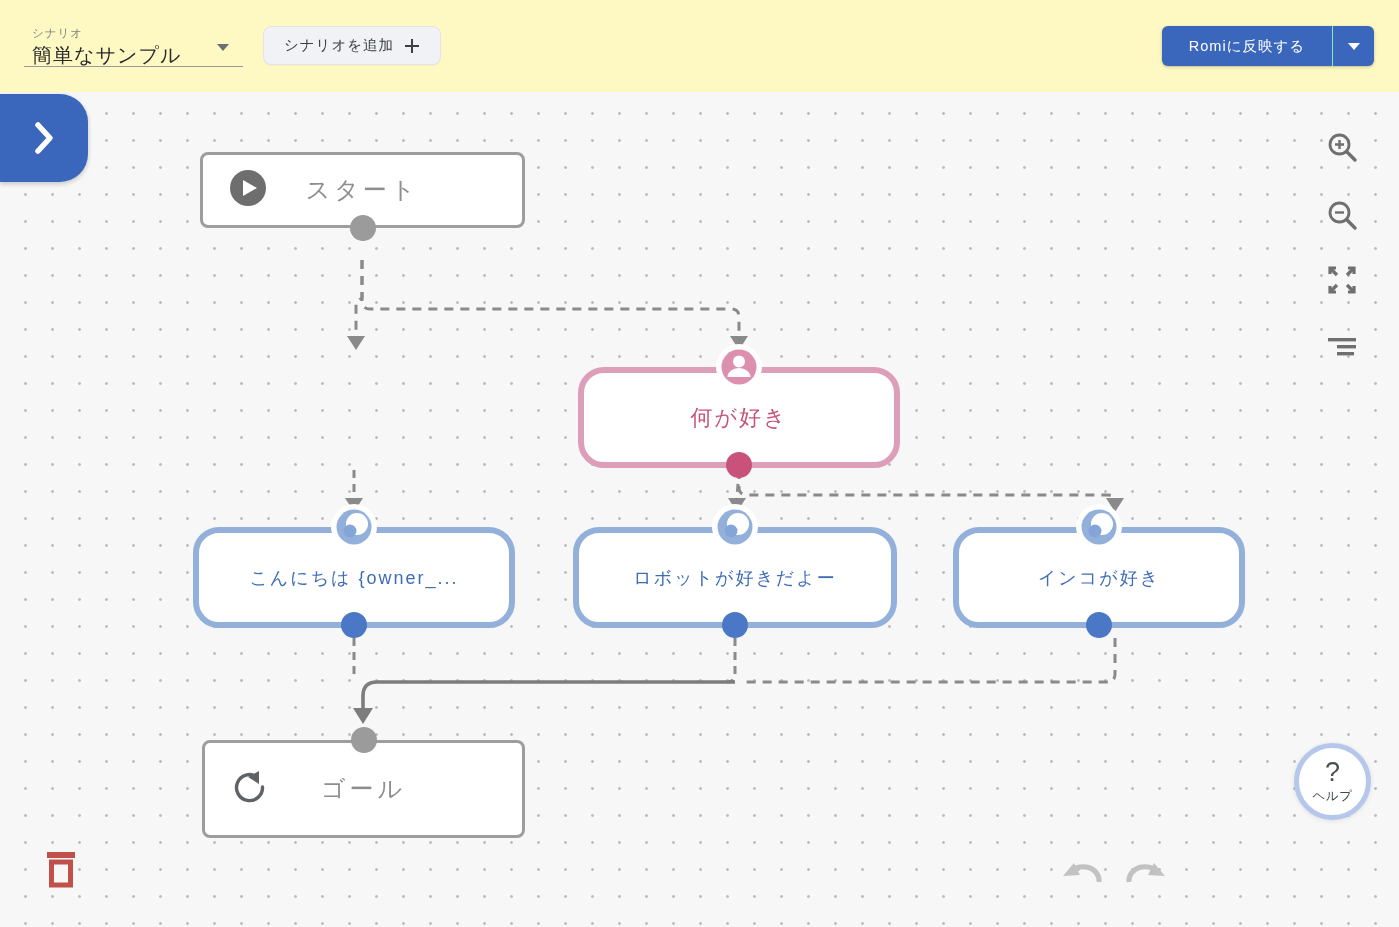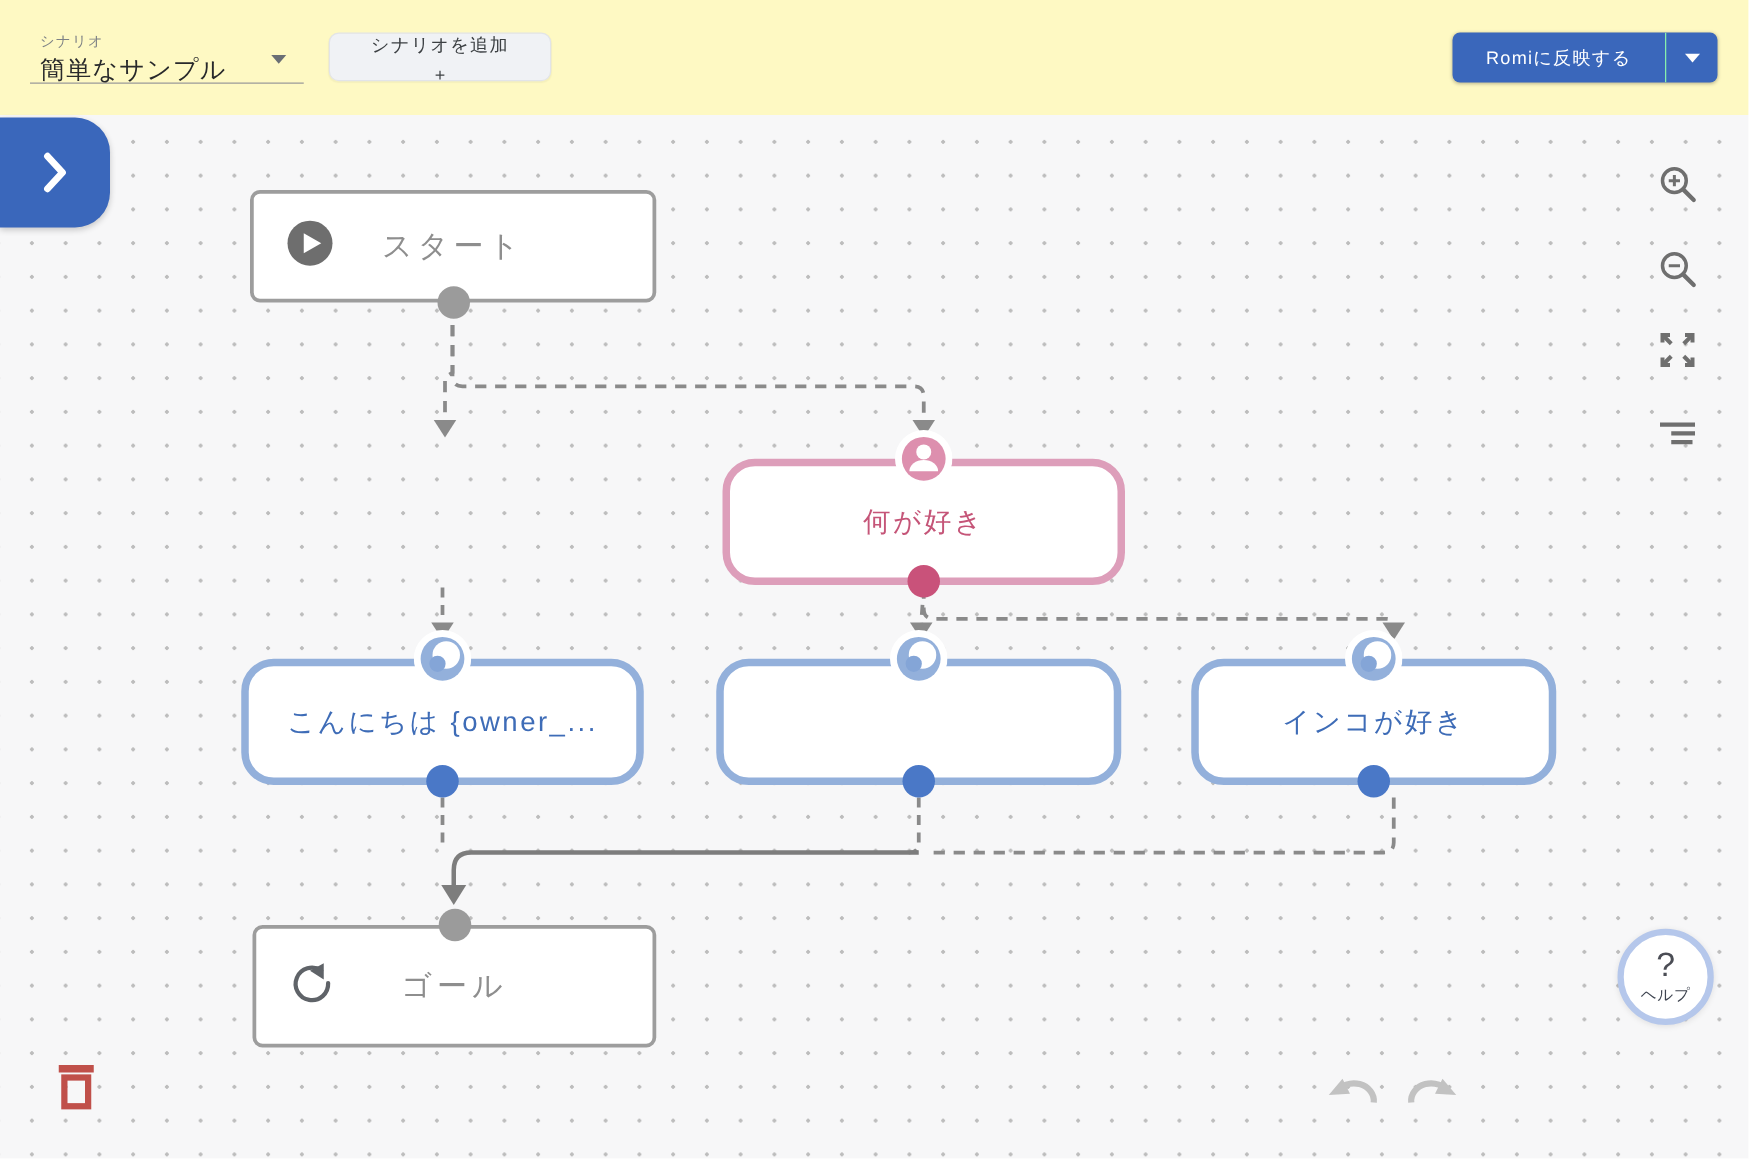--- a/index.html
+++ b/index.html
@@ -13,21 +13,21 @@
   .scenario-select { position:absolute; left:24px; top:20px; width:219px; height:47px;
     border-bottom:1px solid #9a9a9a; cursor:pointer; }
   .scenario-select .small-label { position:absolute; left:8px; top:6px; font-size:11.5px; color:#7d8185; letter-spacing:1px; }
   .scenario-select .value { position:absolute; left:8px; top:22px; font-size:20px; color:#28292b; letter-spacing:1px; }
   .scenario-select .caret { position:absolute; right:14px; top:24px; }
 
   .btn-add-scenario { position:absolute; left:263px; top:26px; width:178px; height:39px;
     background:#f0f2f5; border:1px solid #e2e4e8; border-radius:8px;
     display:flex; align-items:center; justify-content:center; gap:10px;
     font-size:14.5px; color:#3c4043; letter-spacing:1px; cursor:pointer;
-    box-shadow:0 1px 1px rgba(0,0,0,0.04);flex-direction:column; }
+    box-shadow:0 1px 1px rgba(0,0,0,0.04); }
 
   .btn-apply { position:absolute; left:1162px; top:26px; width:212px; height:40px;
     background:#3a67bb; border-radius:6px; display:flex; color:#fff; cursor:pointer;
     box-shadow:0 1px 3px rgba(0,0,0,0.25); overflow:hidden; }
   .btn-apply .main { flex:1; display:flex; align-items:center; justify-content:center;
     font-size:14.5px; letter-spacing:1px; border-right:1px solid #86efac; }
   .btn-apply .caret-part { width:41px; display:flex; align-items:center; justify-content:center; }
 
   .caret-down { width:0; height:0; border-left:6px solid transparent; border-right:6px solid transparent; border-top:7px solid #6a6f74; }
   .caret-down.white { border-top-color:#ffffff; }
@@ -50,21 +50,21 @@
   .node .label { letter-spacing:2px; white-space:nowrap; }
 
   .node-gray { border:3px solid #9d9d9d; border-radius:8px; }
   .node-gray .label { font-size:24px; color:#8e8e8e; letter-spacing:4px; }
   .node-gray .corner-icon { position:absolute; left:26px; top:50%; transform:translateY(-50%); }
 
   .node-pink { border:6px solid #dd9eba; border-radius:26px; }
   .node-pink .label { font-size:22px; color:#c55578; }
 
   .node-blue { border:6px solid #93b0db; border-radius:26px; }
-  .node-blue .label { font-size:22px; color:#3e6cb7; }
+  .node-blue .label { font-size:18px; color:#3e6cb7; }
 
   .top-icon { position:absolute; left:50%; top:-29px; transform:translateX(-50%); }
 
   .port { position:absolute; left:50%; width:26px; height:26px; border-radius:50%; transform:translateX(-50%); cursor:crosshair; }
   .port.bottom { bottom:-16px; }
   .port.top { top:-16px; }
   .port.gray { background:#9b9b9b; }
   .port.pink { background:#c9527a; }
   .port.blue { background:#4a78c7; }
 
@@ -146,21 +146,21 @@
       <path d="M735 590 H377 Q363 590 363 604 V618" fill="none" stroke="#7d7d7d" stroke-width="3.6"></path>
       <polygon points="353,616 373,616 363,632" fill="#7d7d7d"></polygon>
     </svg>
 
     <div class="side-tab">
       <svg width="22" height="34" viewBox="0 0 22 34">
         <polyline points="5,4 17,17 5,30" fill="none" stroke="#ffffff" stroke-width="5.5" stroke-linecap="round" stroke-linejoin="round"></polyline>
       </svg>
     </div>
 
-    <div class="node node-gray" style="left:200px; top:60px; width:325px; height:90px;">
+    <div class="node node-gray" style="left:200px; top:60px; width:325px; height:76px;">
       <span class="corner-icon">
         <svg width="38" height="38" viewBox="0 0 38 38">
           <circle cx="19" cy="19" r="18" fill="#6e6e6e"></circle>
           <polygon points="14,11 14,27 28,19" fill="#ffffff"></polygon>
         </svg>
       </span>
       <span class="label">スタート</span>
       <div class="port bottom gray"></div>
     </div>
 
@@ -193,20 +193,21 @@
 
     <div class="node node-blue" style="left:573px; top:435px; width:324px; height:101px;">
       <span class="top-icon">
         <svg width="46" height="46" viewBox="0 0 46 46">
           <circle cx="23" cy="23" r="23" fill="#ffffff"></circle>
           <circle cx="23" cy="23" r="17.5" fill="#93b0db"></circle>
           <circle cx="26" cy="20" r="11" fill="#ffffff"></circle>
           <circle cx="19" cy="27" r="6.5" fill="#84a5d7"></circle>
         </svg>
       </span>
+      <span class="label">ロボットが好きだよー</span>
       <div class="port bottom blue"></div>
     </div>
 
     <div class="node node-blue" style="left:953px; top:435px; width:292px; height:101px;">
       <span class="top-icon">
         <svg width="46" height="46" viewBox="0 0 46 46">
           <circle cx="23" cy="23" r="23" fill="#ffffff"></circle>
           <circle cx="23" cy="23" r="17.5" fill="#93b0db"></circle>
           <circle cx="26" cy="20" r="11" fill="#ffffff"></circle>
           <circle cx="19" cy="27" r="6.5" fill="#84a5d7"></circle>

